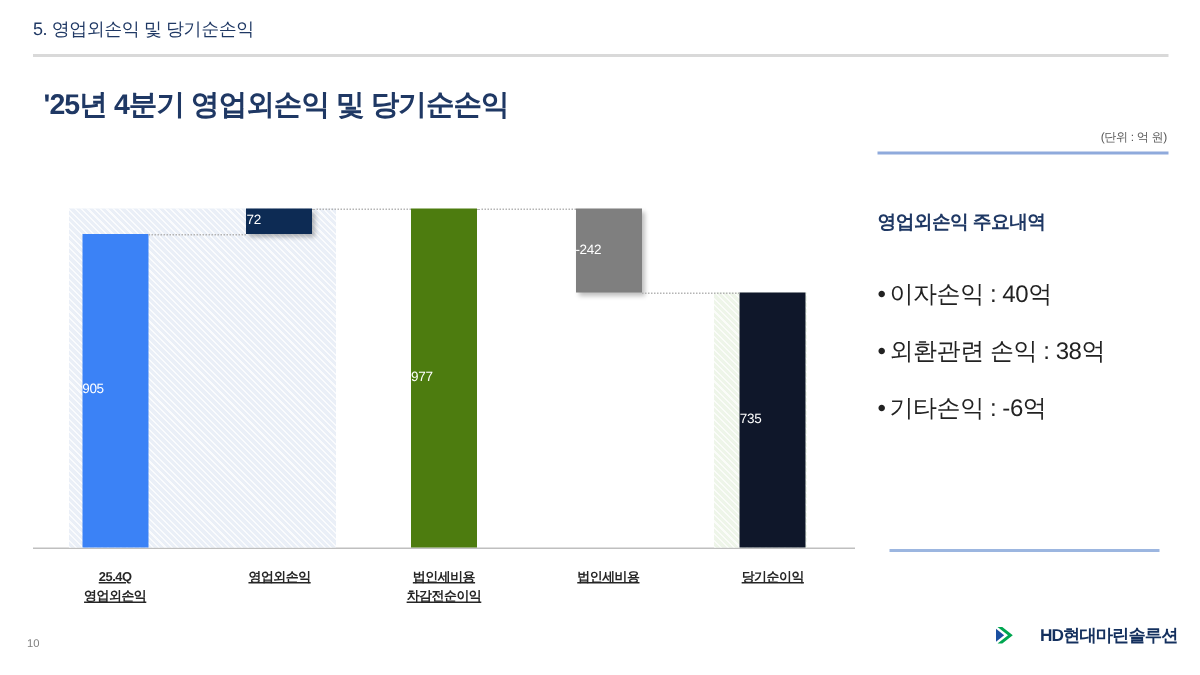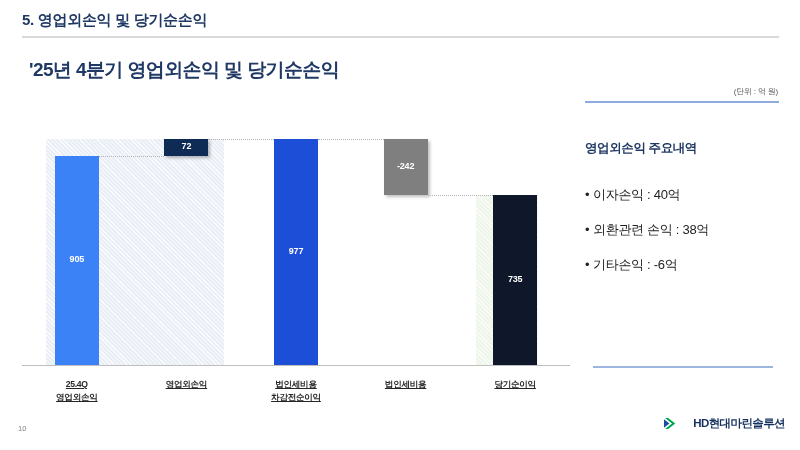--- a/index.html
+++ b/index.html
@@ -20,22 +20,22 @@
   .slide-header {
     position: absolute;
     left: 0; top: 0;
     width: 800px;
     height: 40px;
   }
   .header-title {
     position: absolute;
     left: 22px;
     top: 11px;
-    font-size: 15px;
-    font-weight: bold;
+    font-size: 12px;
+    font-weight: normal;
     color: #1f3864;
     letter-spacing: -0.3px;
     white-space: nowrap;
   }
   .header-rule {
     position: absolute;
     left: 22px;
     top: 36px;
     width: 757px;
     height: 2px;
@@ -114,29 +114,29 @@
 
   
   .bar {
     position: absolute;
     box-sizing: border-box;
   }
   .bar-label {
     position: absolute;
     left: 0;
     width: 100%;
-    text-align: center;
+    text-align: left;
     font-size: 9px;
-    font-weight: bold;
+    font-weight: normal;
     color: #ffffff;
     letter-spacing: -0.2px;
   }
   .bar-navy   { background: #3b82f6; }
   .bar-float  { background: #0d2b54; box-shadow: 2px 2px 3px rgba(0,0,0,0.28); }
-  .bar-blue   { background: #1d4ed8; }
+  .bar-blue   { background: #4d7c0f; }
   .bar-gray   { background: #7f7f7f; box-shadow: 2px 2px 3px rgba(0,0,0,0.25); }
   .bar-green  { background: #0f172a; padding-left: 22px; }
 
   
   .connector {
     position: absolute;
     height: 0;
     border-top: 1px dotted #b4b4b4;
   }
 
@@ -172,21 +172,21 @@
     color: #1f3864;
     letter-spacing: -0.4px;
     white-space: nowrap;
   }
   .side-list {
     margin: 29px 0 0 0;
     padding: 0;
     list-style: none;
   }
   .side-item {
-    font-size: 13px;
+    font-size: 16px;
     color: #222222;
     letter-spacing: -0.3px;
     margin-bottom: 17px;
     white-space: nowrap;
   }
   .side-item .dot {
     display: inline-block;
     width: 8px;
     color: #222222;
   }

